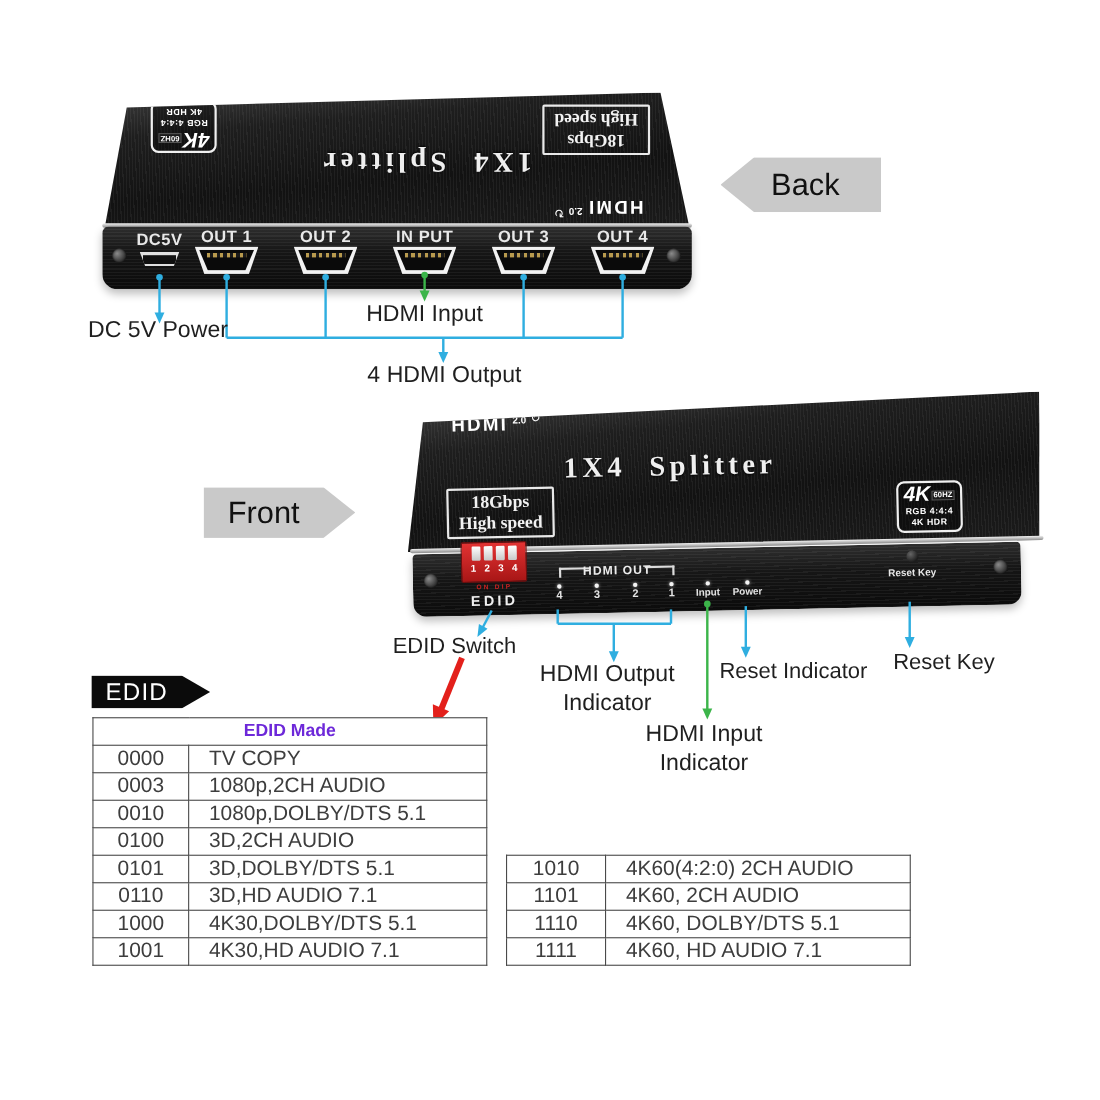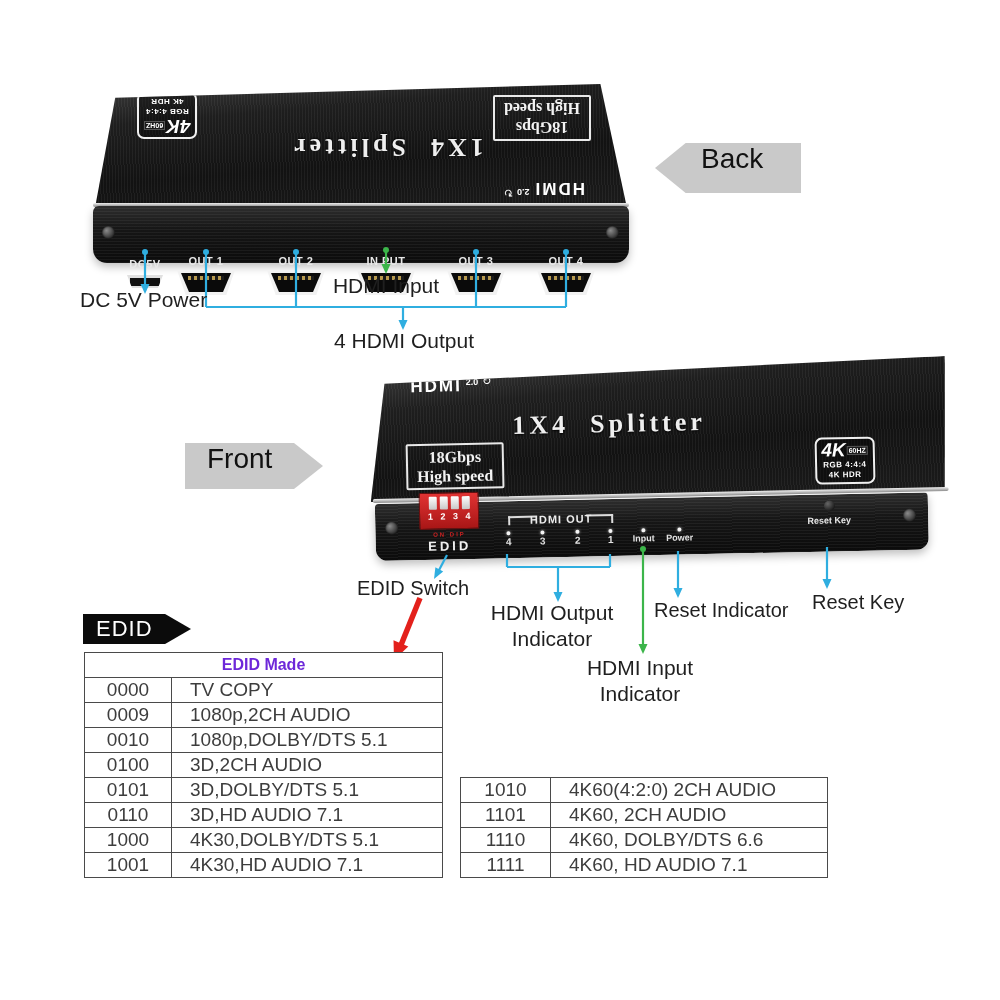--- a/index.html
+++ b/index.html
@@ -51,21 +51,21 @@
   .back-top{position:absolute;left:95px;top:84px;width:532px;height:124px;
     clip-path:polygon(3.8% 11%,95% 0%,100% 100%,0% 100%);}
   .surface-rot{position:absolute;inset:0;transform:rotate(180deg);}
   .back-strip{position:absolute;left:93px;top:206px;width:536px;height:57px;border-radius:6px 6px 14px 14px;}
   .back-rim{left:93px;top:203px;width:536px;}
 
   .screw{position:absolute;width:13px;height:13px;border-radius:50%;
     background:radial-gradient(circle at 35% 35%,#8a8a8a,#3a3a3a 60%,#101010);
     box-shadow:inset 0 0 2px #000;}
   .port-group{position:absolute;top:3px;width:80px;text-align:center;}
-  .port-label{font-size:11px;font-weight:bold;color:#e8e8e8;letter-spacing:0.5px;line-height:13px;margin-top:46px;}
+  .port-label{font-size:15px;font-weight:bold;color:#e8e8e8;letter-spacing:0.5px;line-height:13px;}
   .hdmi-port{width:58px;height:25px;margin:2px auto 0;clip-path:polygon(0 0,100% 0,85% 100%,15% 100%);
     background:#f2f2f2;display:flex;align-items:center;justify-content:center;}
   .hdmi-port-inner{width:50px;height:19px;clip-path:polygon(0 0,100% 0,84% 100%,16% 100%);
     background:#0a0a0a;position:relative;}
   .hdmi-port-inner::before{content:"";position:absolute;left:7px;right:7px;top:3px;height:4px;
     background:repeating-linear-gradient(90deg,#b89a4e 0 3px,#1a1a1a 3px 6px);}
   .usb-group{position:absolute;top:6px;width:64px;text-align:center;}
   .usb-port{width:36px;height:13px;margin:4px auto 0;clip-path:polygon(0 0,100% 0,86% 100%,14% 100%);
     background:#e0e0e0;display:flex;align-items:center;justify-content:center;}
   .usb-inner{width:30px;height:8px;background:#101010;}
@@ -97,21 +97,21 @@
   .led-num{font-size:10px;font-weight:bold;color:#e3e3e3;line-height:13px;}
   .led-word{font-size:9px;font-weight:bold;color:#e3e3e3;line-height:13px;}
   .wide{width:36px;}
   .reset-group{position:absolute;left:424px;top:6px;width:60px;text-align:center;}
   .reset-btn{width:11px;height:11px;border-radius:50%;margin:0 auto;
     background:radial-gradient(circle at 35% 30%,#666,#1c1c1c 70%);}
   .reset-label{font-size:9px;font-weight:bold;color:#e8e8e8;margin-top:4px;}
 
   
   .dir-arrow{position:absolute;background:var(--arrow-gray);color:#111;font-size:28px;
-    display:flex;}
+    display:flex;align-items:center;}
   .dir-back{left:655px;top:143px;width:146px;height:50px;
     clip-path:polygon(0 50%,21% 0,100% 0,100% 100%,21% 100%);padding-left:46px;}
   .dir-front{left:185px;top:443px;width:138px;height:46px;
     clip-path:polygon(0 0,79% 0,100% 50%,79% 100%,0 100%);padding-left:22px;}
 
   
   .ann{position:absolute;color:var(--ink);font-size:21px;}
   .ann-center{text-align:center;}
   .ann-dc{left:80px;top:288px;width:130px;}
   .ann-in-back{left:306px;top:274px;width:160px;}
@@ -370,21 +370,21 @@
   <table class="edid tbl-left">
     <tbody>
         <tr>
       <th colspan="2">EDID Made</th>
     </tr>
     <tr>
           <td class="code">0000</td>
           <td class="desc">TV COPY</td>
         </tr>
     <tr>
-          <td class="code">0009</td>
+          <td class="code">0003</td>
           <td class="desc">1080p,2CH AUDIO</td>
         </tr>
     <tr>
           <td class="code">0010</td>
           <td class="desc">1080p,DOLBY/DTS 5.1</td>
         </tr>
     <tr>
           <td class="code">0100</td>
           <td class="desc">3D,2CH AUDIO</td>
         </tr>
@@ -412,21 +412,21 @@
         <tr>
           <td class="code">1010</td>
           <td class="desc">4K60(4:2:0) 2CH AUDIO</td>
         </tr>
     <tr>
           <td class="code">1101</td>
           <td class="desc">4K60, 2CH AUDIO</td>
         </tr>
     <tr>
           <td class="code">1110</td>
-          <td class="desc">4K60, DOLBY/DTS 6.6</td>
+          <td class="desc">4K60, DOLBY/DTS 5.1</td>
         </tr>
     <tr>
           <td class="code">1111</td>
           <td class="desc">4K60, HD AUDIO 7.1</td>
         </tr>
   </tbody>
     </table>
 
 </div>
 

